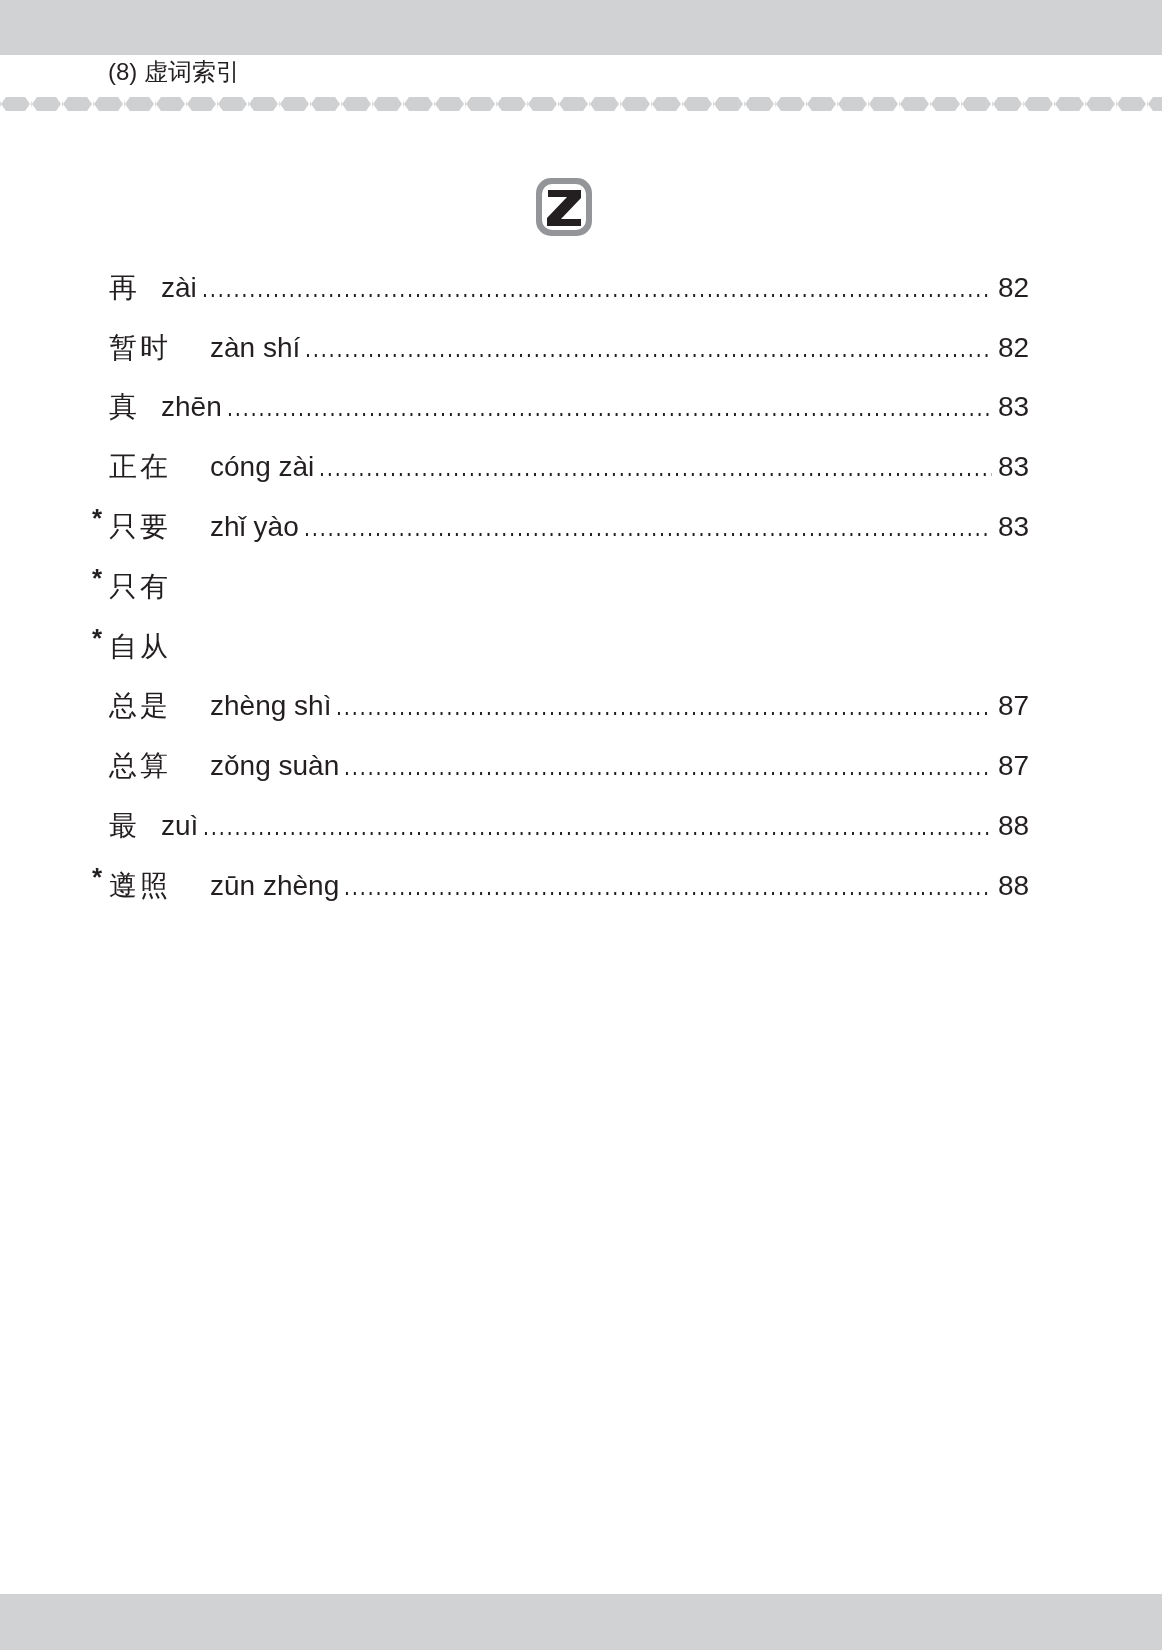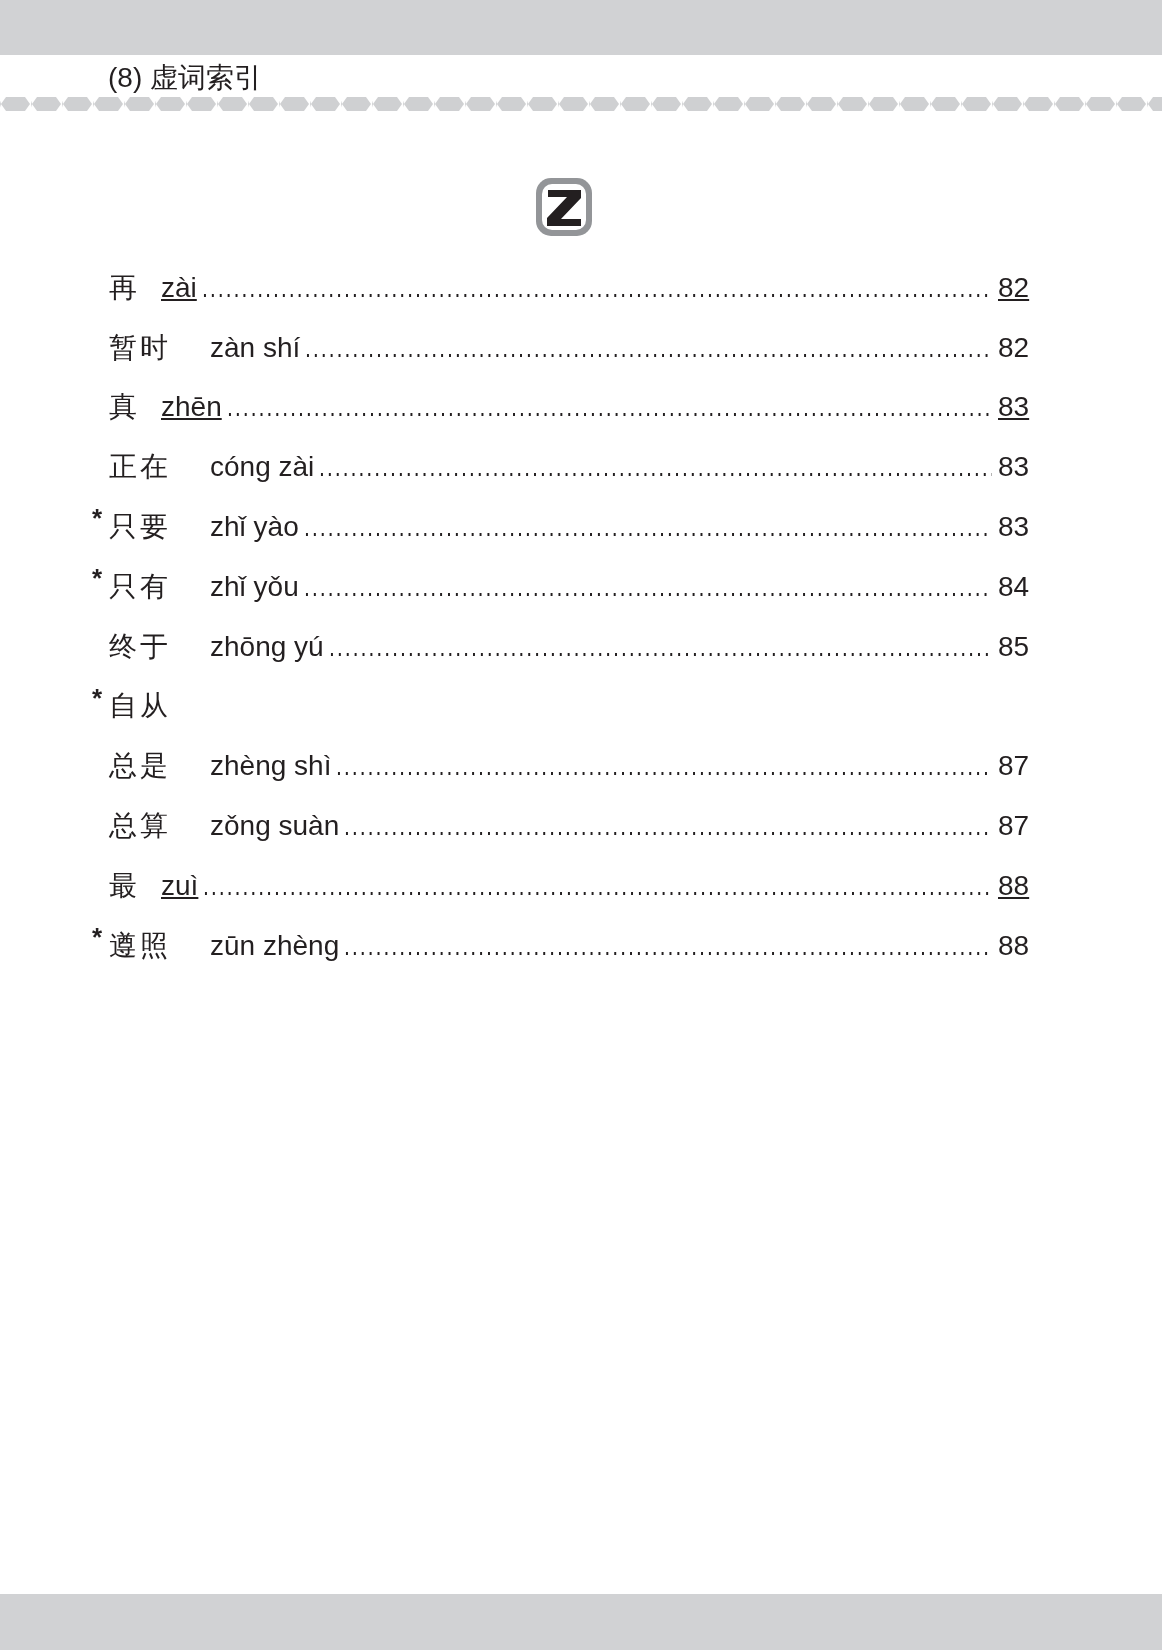--- a/index.html
+++ b/index.html
@@ -22,22 +22,22 @@
       background: #d1d2d4;
     }
     .band-bottom {
       position: absolute;
       left: 0; top: 1594px;
       width: 1162px; height: 56px;
       background: #d1d2d4;
     }
     .running-head {
       position: absolute;
-      left: 108px; top: 64px;
-      font-size: 28px;
+      left: 108px; top: 58px;
+      font-size: 24px;
       line-height: 28px;
       color: #231f20;
       white-space: nowrap;
     }
     .deco-strip {
       position: absolute;
       left: 0; top: 97px;
       width: 1162px; height: 14px;
     }
     .letter-badge {
@@ -75,21 +75,21 @@
       color: #231f20;
     }
     .entry .line {
       position: absolute;
       right: 131px;
       display: flex;
       align-items: baseline;
       font-size: 28px;
       line-height: 34px;
     }
-    .entry.single .line { left: 161px; text-decoration: underline; }
+    .entry.single .line { left: 161px; }
     .entry.double .line { left: 210px; }
     .entry .pinyin {
       white-space: nowrap;
       color: #231f20;
     }
     .entry .leader {
       flex: 1;
       margin: 0 6px 0 4px;
       height: 3px;
       align-self: flex-end;
@@ -175,35 +175,22 @@
     <span class="line">
       <span class="pinyin">zhǐ yào</span>
       <span class="leader"></span>
       <span class="page">83</span>
     </span>
   </div>
 
   <div class="entry double">
     <span class="star">*</span>
     <span class="hanzi">只有</span>
-    <span class="line">
-      <span class="pinyin">zhǐ yǒu</span>
-      <span class="leader"></span>
-      <span class="page">84</span>
-    </span>
-  </div>
-
-  <div class="entry double">
-    <span class="hanzi">终于</span>
-    <span class="line">
-      <span class="pinyin">zhōng yú</span>
-      <span class="leader"></span>
-      <span class="page">85</span>
-    </span>
-  </div>
+  </div>
+
 
   <div class="entry double">
     <span class="star">*</span>
     <span class="hanzi">自从</span>
   </div>
 
   <div class="entry double">
     <span class="hanzi">总是</span>
     <span class="line">
       <span class="pinyin">zhèng shì</span>

